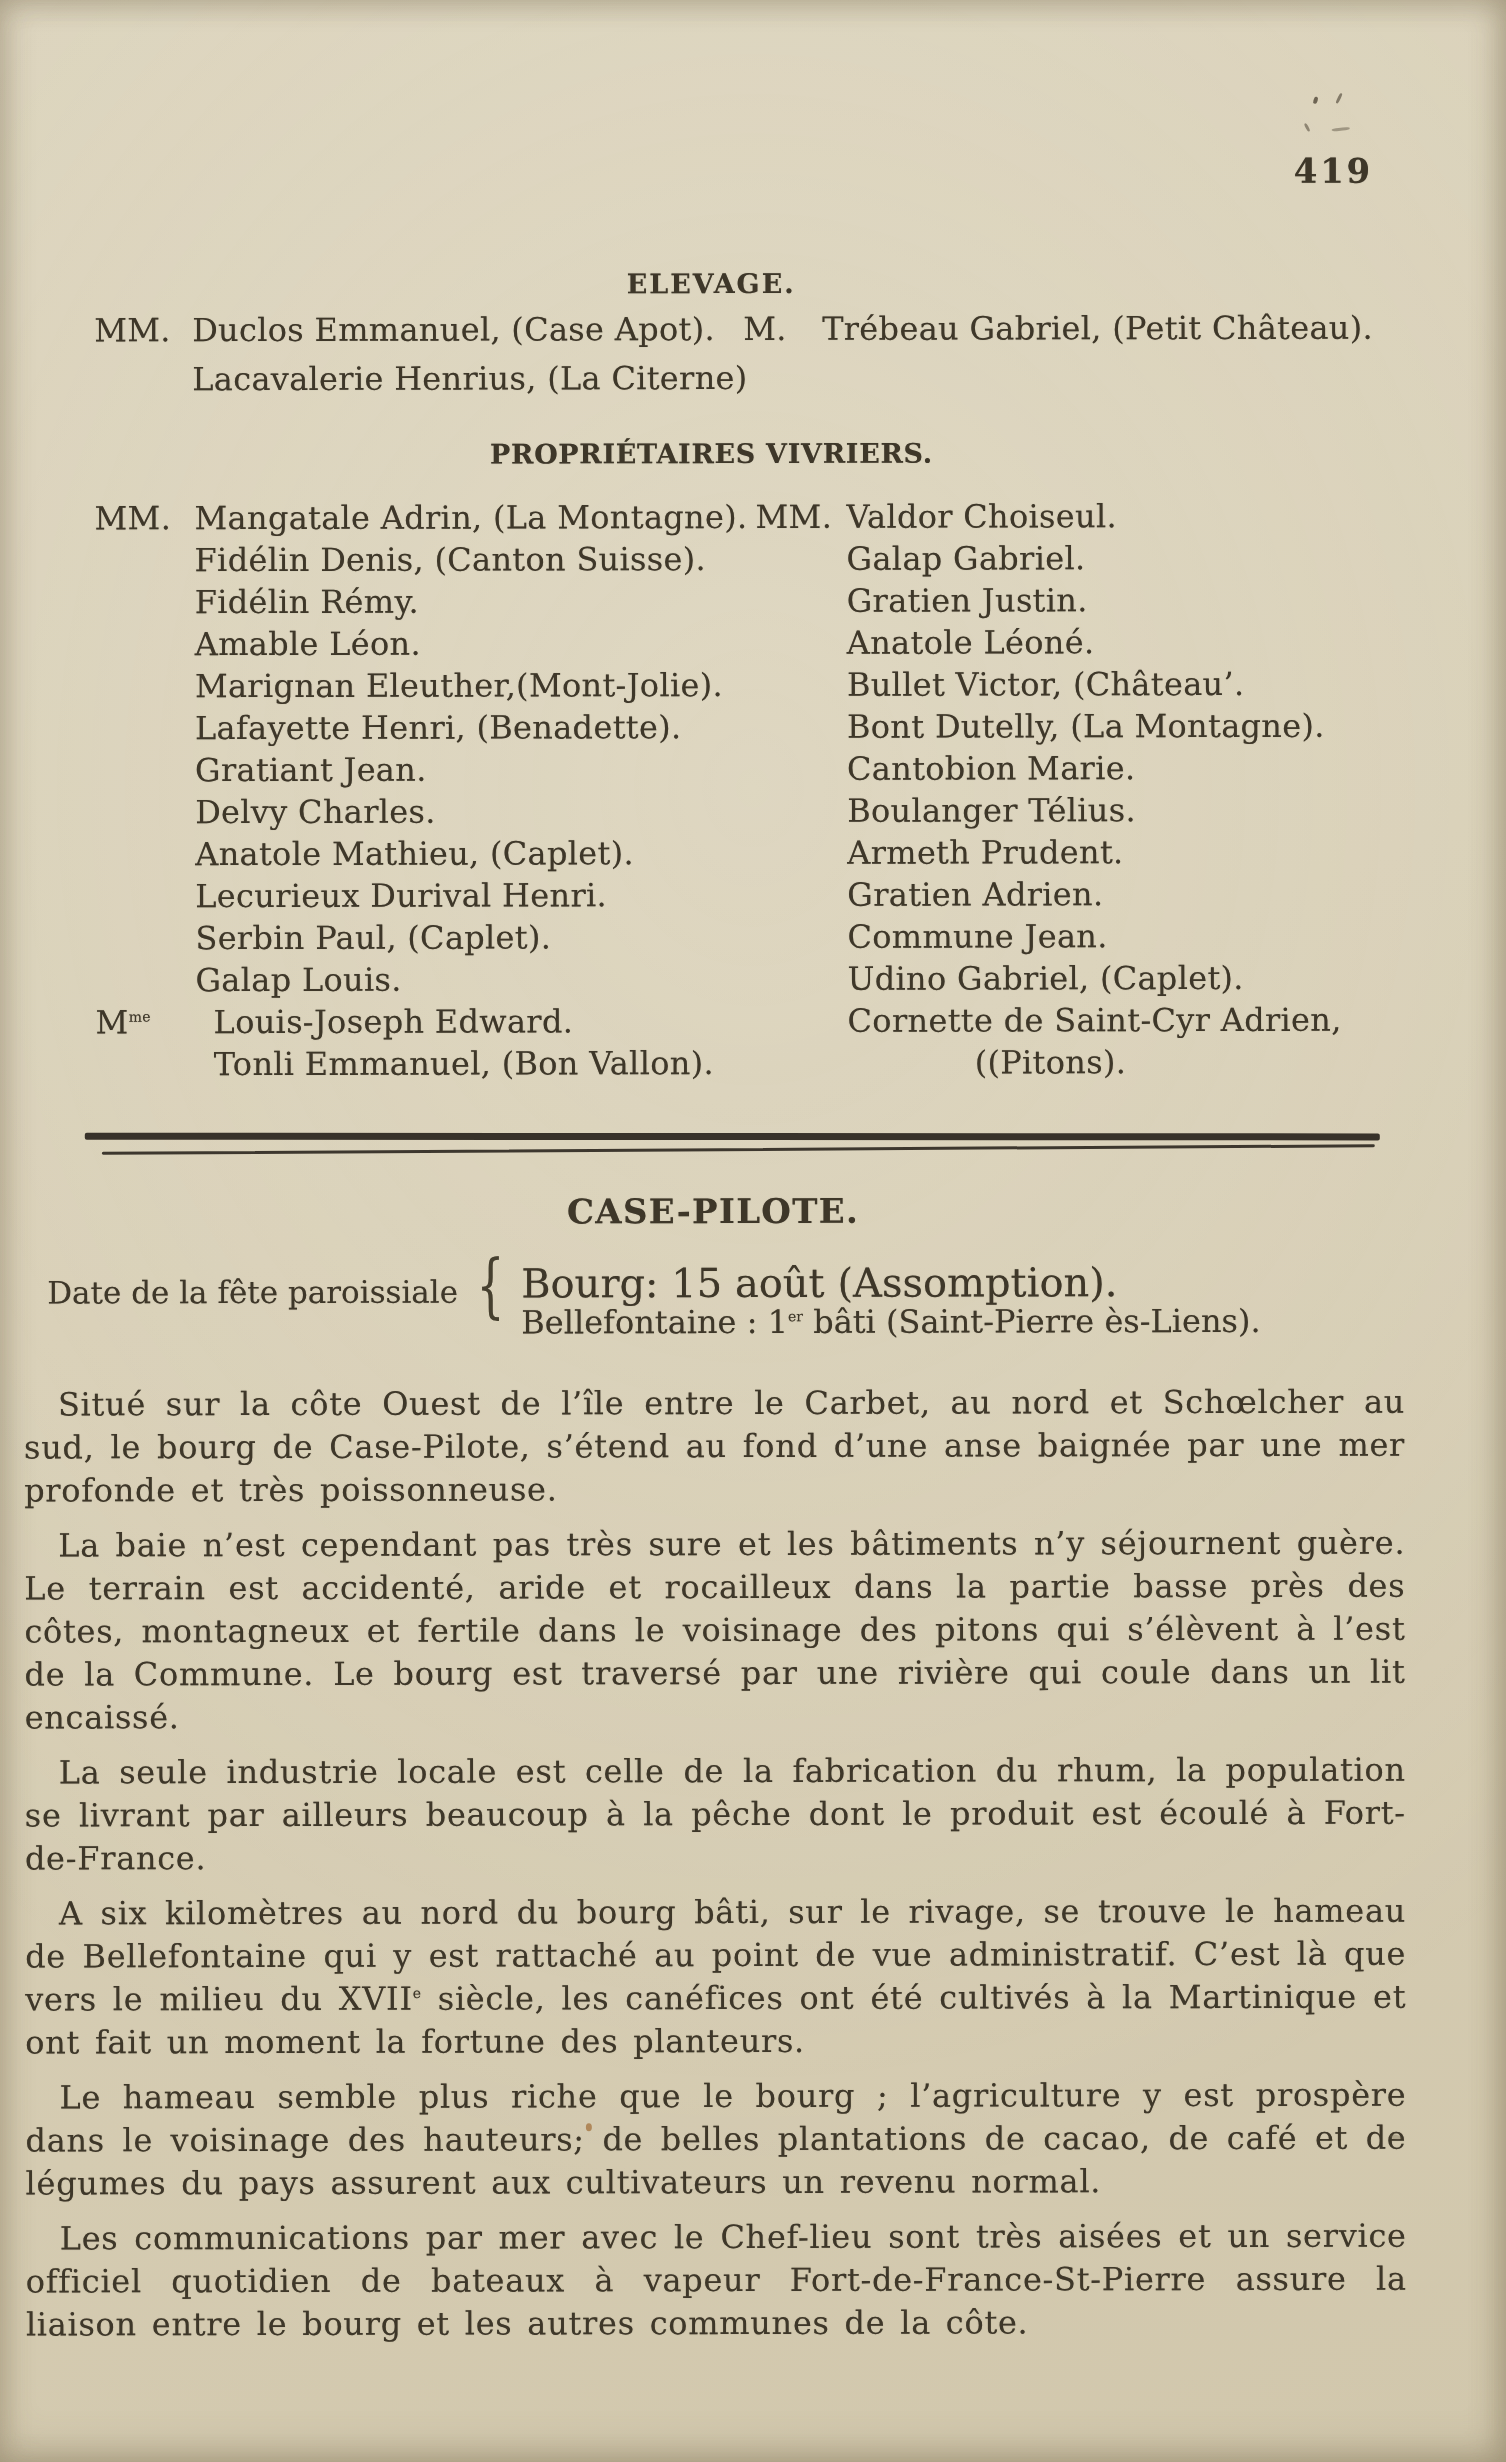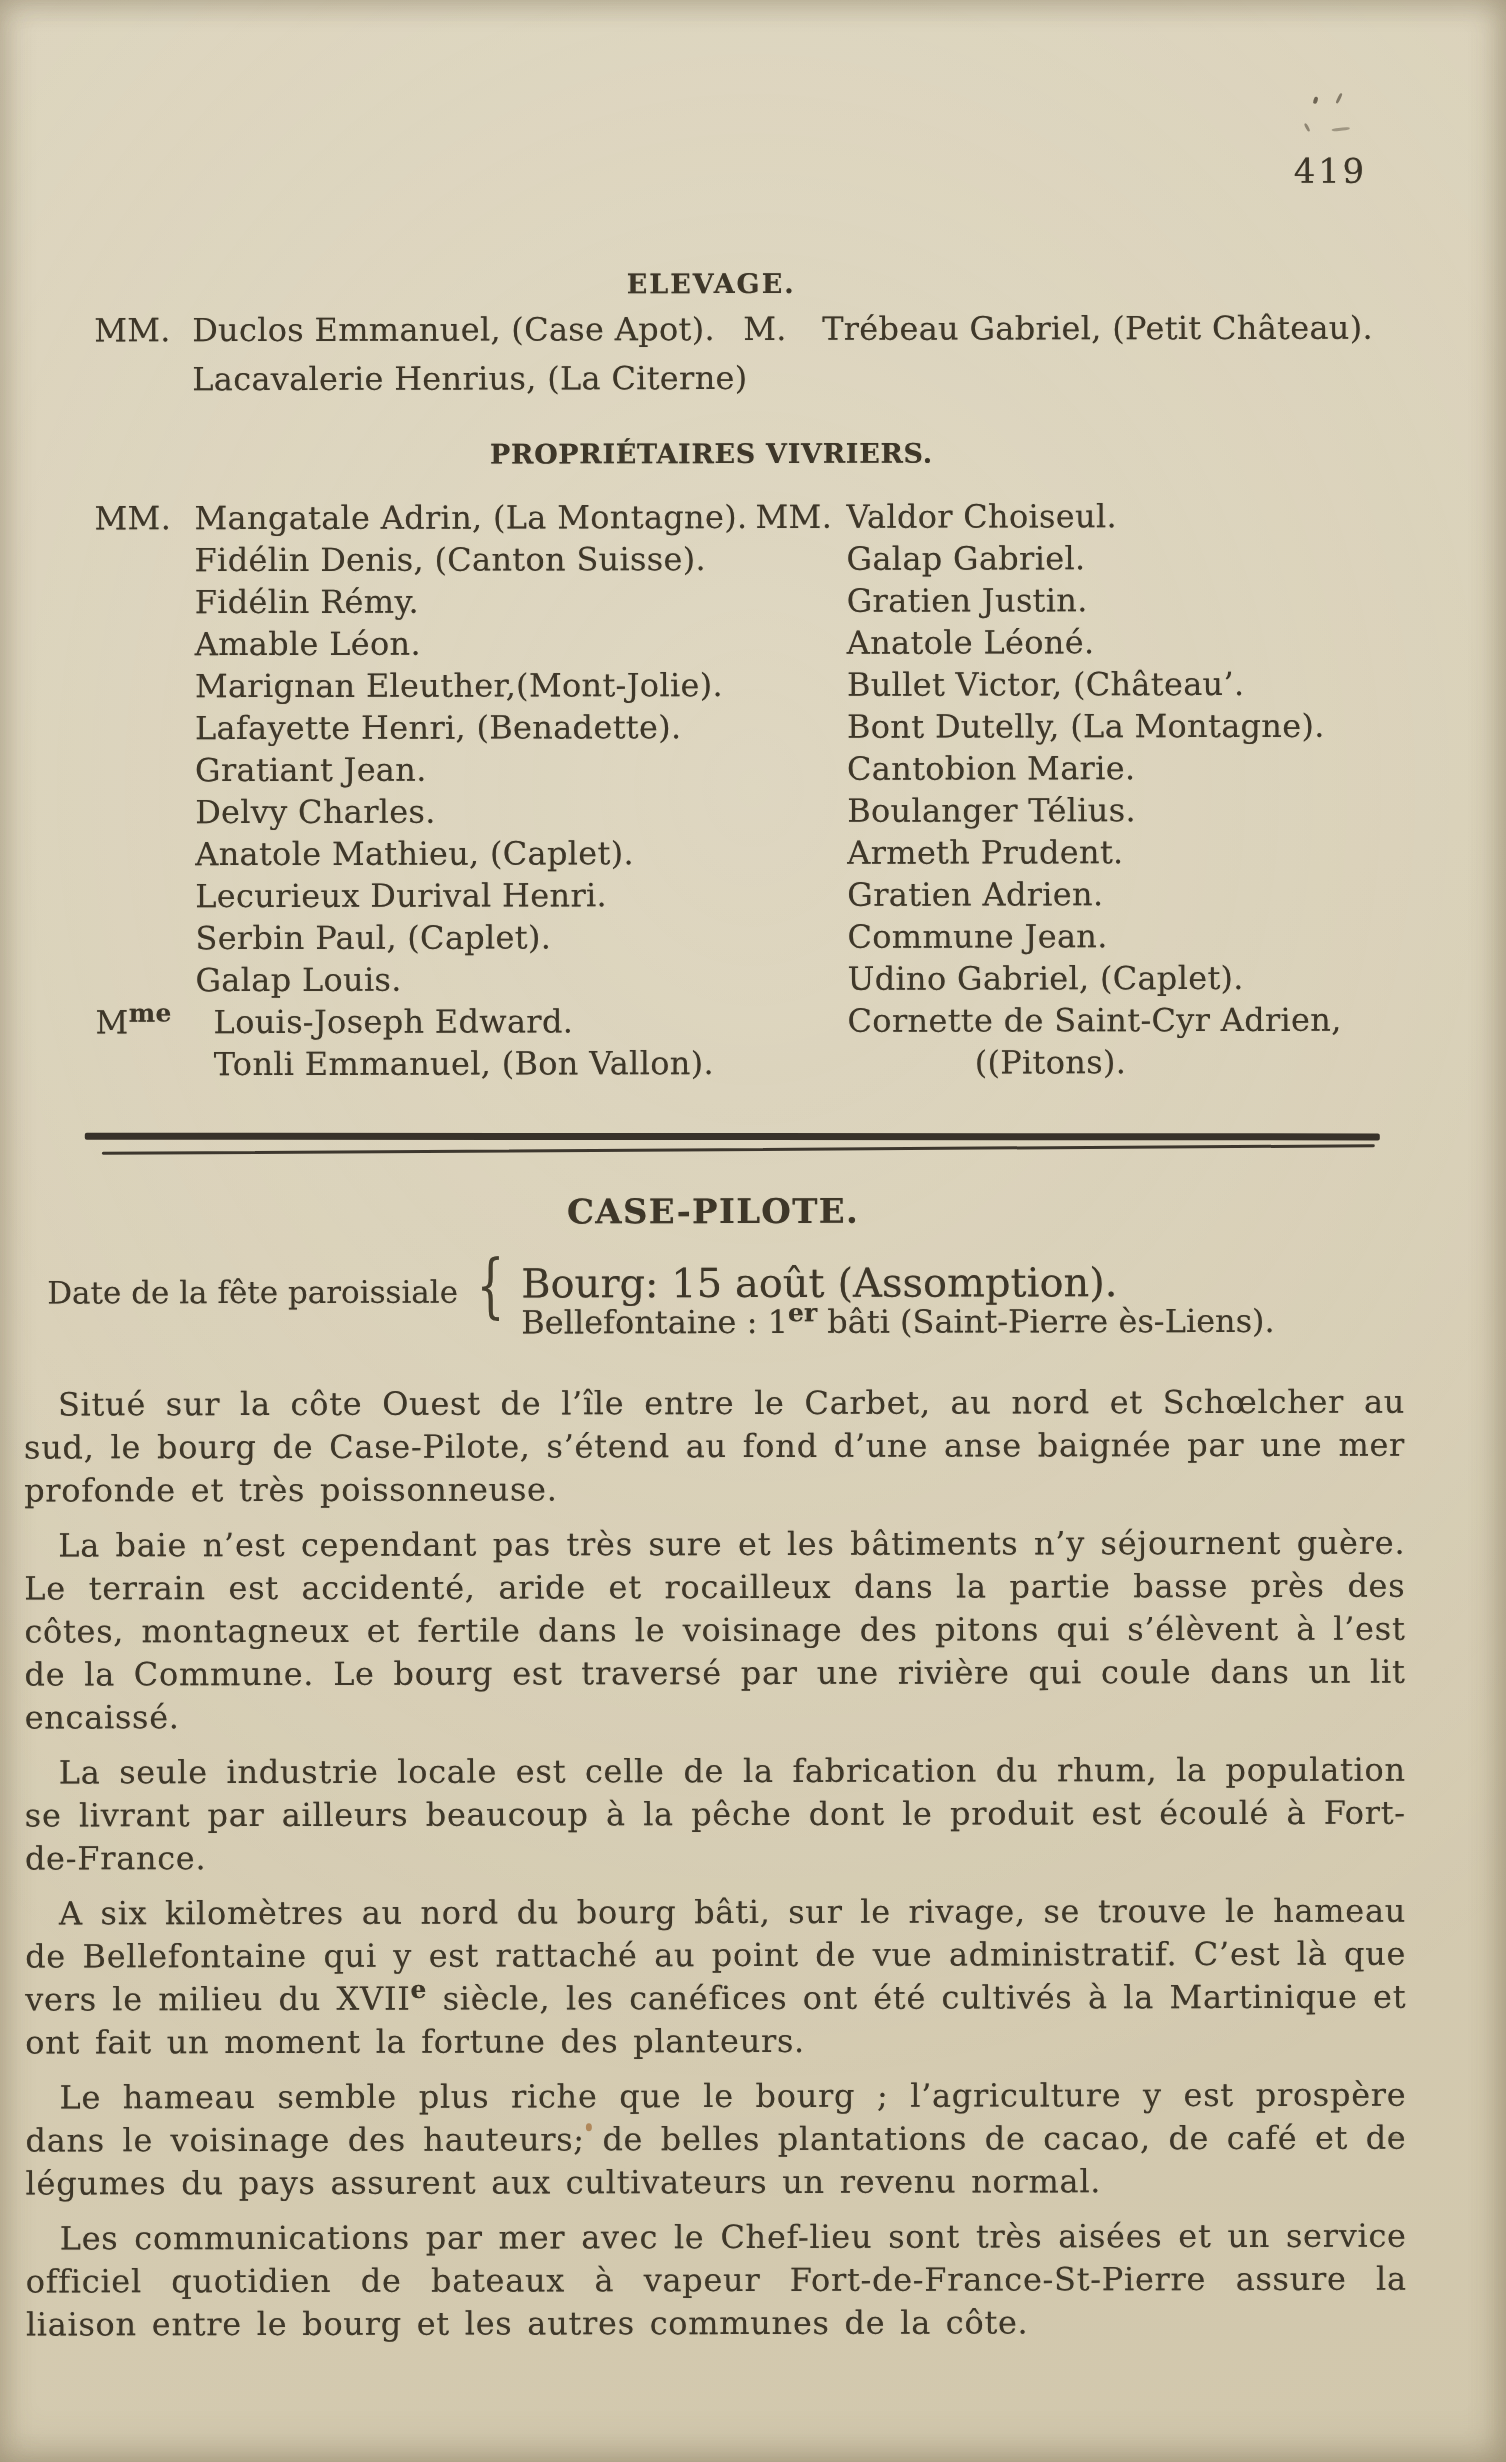--- a/index.html
+++ b/index.html
@@ -7,40 +7,40 @@
     width:1507px;height:2462px;position:relative;overflow:hidden;
     background:
       radial-gradient(140% 100% at 50% 32%, rgba(255,255,248,.14) 0%, rgba(255,255,248,0) 58%),
       linear-gradient(160deg,#dcd4bd 0%,#d8cfb6 45%,#d1c7ac 100%);
     box-shadow: inset -10.8px 0 28px rgba(105,92,62,.24), inset 0 -15px 37px rgba(105,92,62,.20),
                 inset 9.4px 0 26px rgba(105,92,62,.11), inset 0 10.8px 26px rgba(105,92,62,.08);
     font-family:"DejaVu Serif","Liberation Serif",serif;
     color:#3e3729;
   }
   .content{position:absolute;inset:0;transform:rotate(-0.12deg);text-shadow:0 0 0.7px rgba(62,54,41,.5);}
-  .pageno{position:absolute;left:1296px;top:152px;font-size:34px;font-weight:normal;letter-spacing:2.7px;text-align:center;}
+  .pageno{position:absolute;left:1296px;top:152px;font-size:34px;font-weight:bold;letter-spacing:2.7px;text-align:center;}
   .h1{position:absolute;left:23.6px;width:1379px;text-align:center;font-weight:bold;}
   .h-elevage{top:268px;font-size:27px;letter-spacing:2px;}
   .h-vivriers{top:438px;font-size:27px;letter-spacing:0.7px;}
   .h-case{top:1191px;font-size:34px;letter-spacing:1.3px;}
   .erow{position:absolute;left:0;width:1507px;font-size:32px;letter-spacing:0.3px;}
   .erow1{top:310px}.erow2{top:359px}
   .e-lp{position:absolute;left:96px;}
   .e-ln{position:absolute;left:194px;white-space:nowrap;}
   .e-rp{position:absolute;left:745px;}
   .e-rn{position:absolute;left:824px;white-space:nowrap;}
   .vlist{position:absolute;top:498px;left:0;width:1507px;font-size:32px;letter-spacing:0.3px;}
   .vrow{position:relative;height:42px;}
   .vp{position:absolute;left:96px;}
   .vn{position:absolute;left:196px;white-space:nowrap;}
   .vn.ind{left:214px;}
   .vq{position:absolute;left:757px;}
   .vr{position:absolute;left:848px;white-space:nowrap;}
   .vr.ind2{left:975px;}
-  sup{font-size:25px;line-height:0;font-weight:bold;}
+  sup{font-size:14px;line-height:0;}
   .rule-a{position:absolute;left:85px;top:1133px;width:1295px;height:6.7px;background:#38322a;border-radius:2px;transform:rotate(.15deg);}
   .rule-b{position:absolute;left:102px;top:1148px;width:1273px;height:3.4px;background:#3d372e;border-radius:2px;transform:rotate(-.22deg);}
   .fete-label{position:absolute;left:47px;top:1273px;font-size:31px;}
   .fete-brace{position:absolute;left:468px;top:1250px;font-size:70px;color:#46402f;transform:scaleX(.62);line-height:1;font-weight:normal;}
   .fete-l1{position:absolute;left:521px;top:1260px;font-size:40px;}
   .fete-l2{position:absolute;left:521px;top:1303px;font-size:32px;}
   .paras{position:absolute;left:23.6px;top:1382px;width:1381px;font-size:32px;line-height:43px;text-align:justify;letter-spacing:0.7px;word-spacing:4px;}
   .paras p{margin:0 0 12px;text-indent:34px;}
   .speck{position:absolute;background:rgba(72,63,48,.75);border-radius:40%;}
   .sp1{left:1316px;top:98px;width:4px;height:6.7px;transform:rotate(18deg);}

